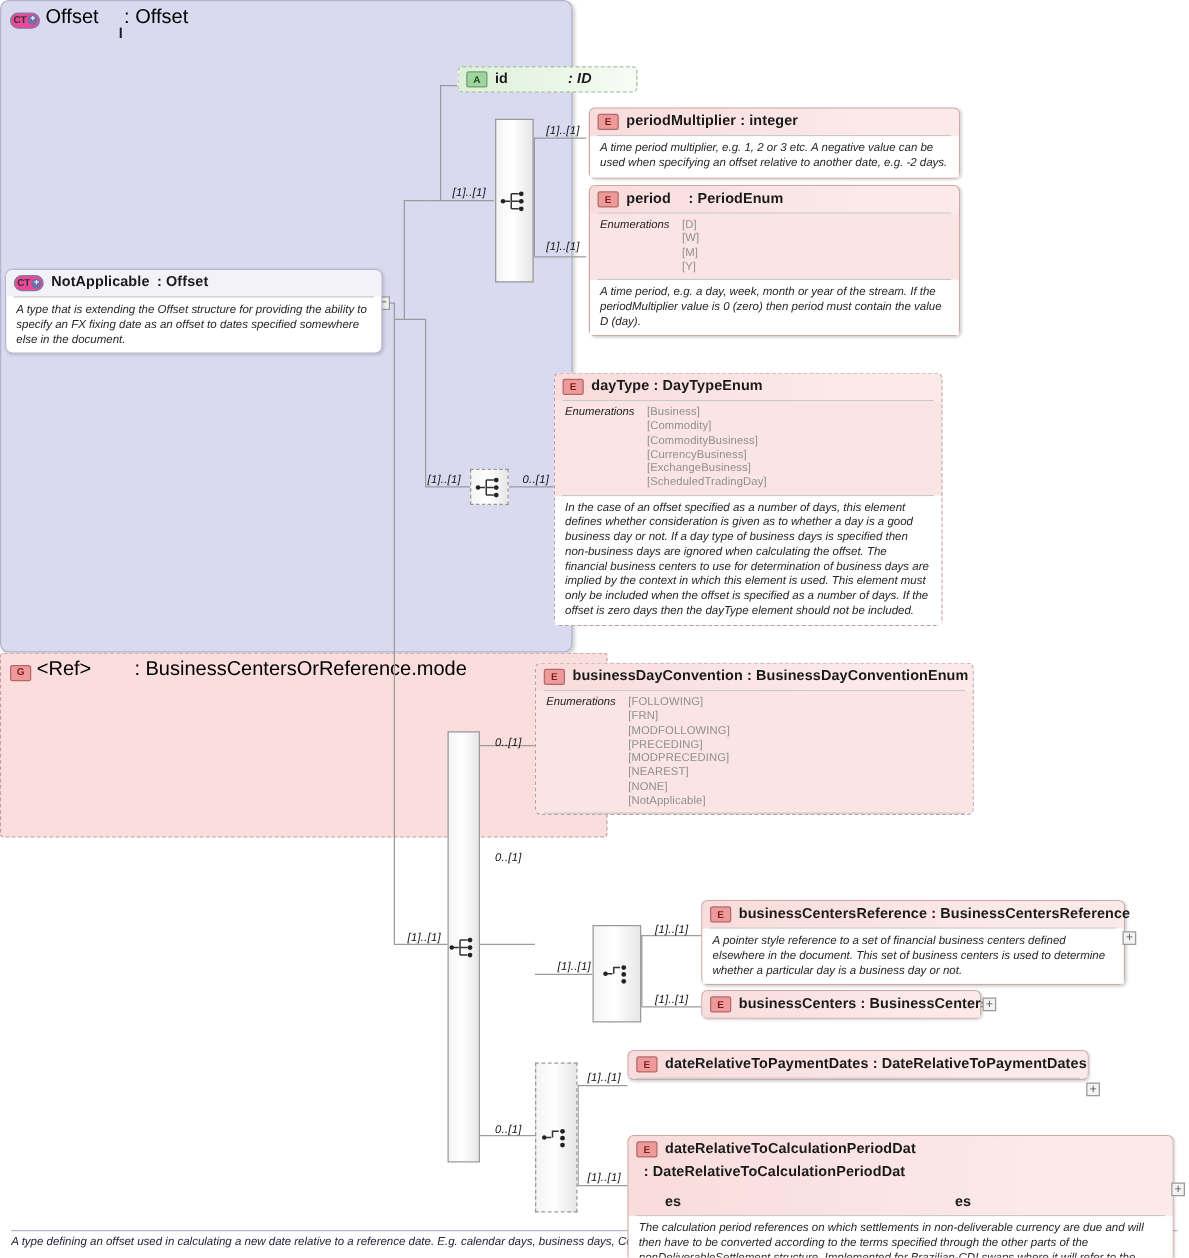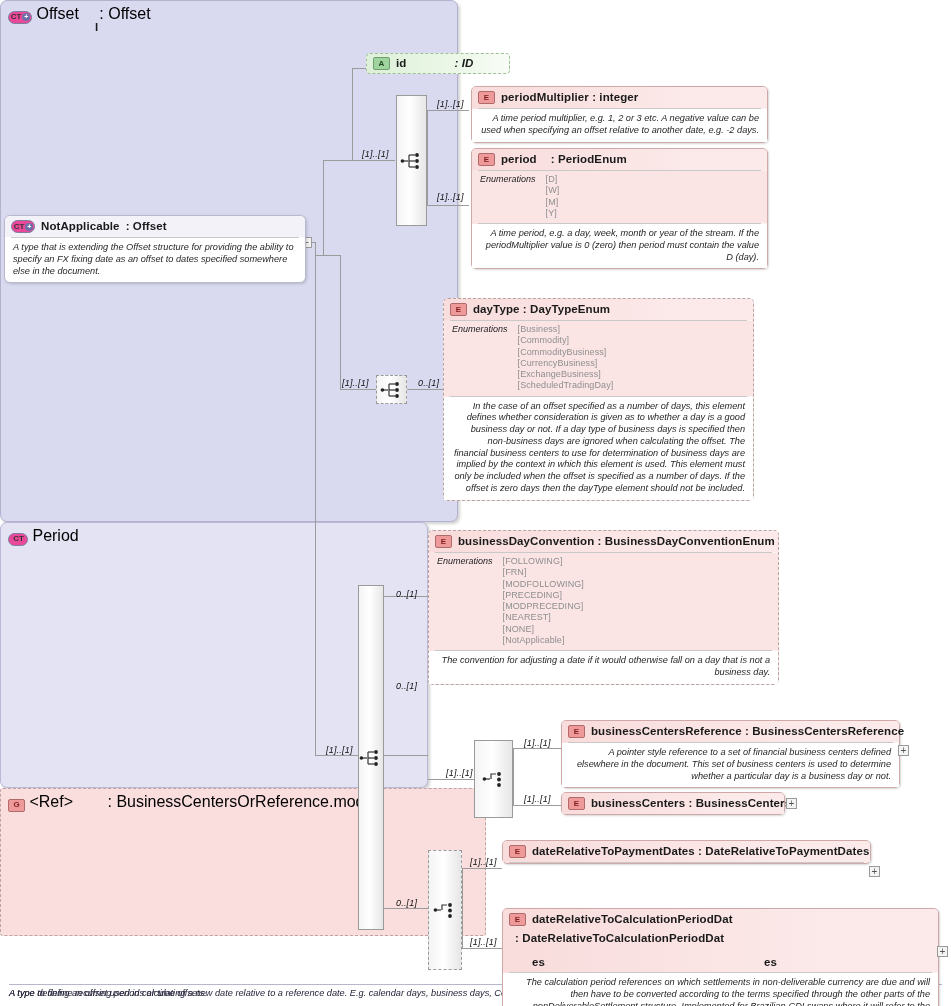--- a/index.html
+++ b/index.html
@@ -36,21 +36,21 @@
   .ic-g { width:17px; height:13px; background:#ef9a9a; color:#7f1d1d; border-color:#b06a6a; }
   .ic-a { width:17px; height:13px; background:#9fd49f; color:#234a23; border-color:#6f9e6f; }
 
   
   .el {
     background:linear-gradient(to right,#fbe4e4 0%, #fbe4e4 55%, #fdf1f1 100%);
     border:1px solid #cfa8a8;
     box-shadow:1px 1px 2px rgba(0,0,0,.16);
   }
   .el .hdr { background:linear-gradient(to right,#f9dcdc 0%, #fceaea 80%); border-radius:4px 4px 0 0; }
-  .el .body { background:#ffffff;text-align:right; }
+  .el .body { background:#ffffff; }
   .el .enums { background:#fbe4e4; padding:3px 8px 4px 8px; display:flex; gap:10px; font-size:9px; }
   .el .enums .lbl { font-style:italic; color:#222; white-space:nowrap; }
   .el .enums .vals { color:#8f8f8f; font-style:normal; line-height:1.25; letter-spacing:.1px; }
 
   
   .dashed { border:1px dashed #b9a2a2 !important; box-shadow:none !important; }
 
   
   .attr {
     background:linear-gradient(to right,#ddf0d8 0%,#eef8ea 70%,#f9fcf7 100%);
@@ -166,30 +166,20 @@
       <span class="ic ic-ct">CT<span class="plus">+</span></span>
       <span class="nm">Offset</span>
       <span class="nm" style="margin-left:16px;">: Offset</span>
     </div>
     <div class="ctdesc">
       <div class="ln"></div>
       <div>A type defining an offset used in calculating a new date relative to a reference date. E.g. calendar days, business days, Commodity Business days, etc..</div>
     </div>
   </div>
 
-  <div class="ct inner" style="left:346px;top:26px;width:428px;height:266px;">
-    <div class="hdr">
-      <span class="ic ic-ct" style="width:20px;">CT</span>
-      <span class="nm">Period</span>
-    </div>
-    <div class="ctdesc">
-      <div class="ln"></div>
-      <div>A type to define recurring periods or time offsets.</div>
-    </div>
-  </div>
 
   <div class="node attr" style="left:366px;top:53px;width:144px;">
     <div class="hdr">
       <span class="ic ic-a">A</span>
       <span class="nm">id</span>
       <span class="nm" style="margin-left:42px;font-style:italic;">: ID</span>
     </div>
   </div>
 
   <div class="comp" style="left:396px;top:95px;width:31px;height:131px;">
@@ -304,21 +294,20 @@
         <span>[FRN]</span><br>
         <span>[MODFOLLOWING]</span><br>
         <span>[PRECEDING]</span><br>
         <span>[MODPRECEDING]</span><br>
         <span>[NEAREST]</span><br>
         <span>[NONE]</span><br>
         <span>[NotApplicable]</span>
       </span>
     </div>
     <div class="sep"></div>
-    <div class="body">The convention for adjusting a date if it would otherwise fall on a day that is not a business day.</div>
   </div>
 
   <div class="card" style="left:396px;top:681px;">0..[1]</div>
   <div class="grp" style="left:428px;top:686px;width:486px;height:148px;">
     <div class="hdr">
       <span class="ic ic-g">G</span>
       <span class="nm">&lt;Ref&gt;</span>
       <span class="nm" style="margin-left:30px;">: BusinessCentersOrReference.mode</span>
     </div>
     <div style="position:absolute;left:95px;top:21px;font-size:11.5px;font-weight:bold;color:#1a1a1a;">l</div>

